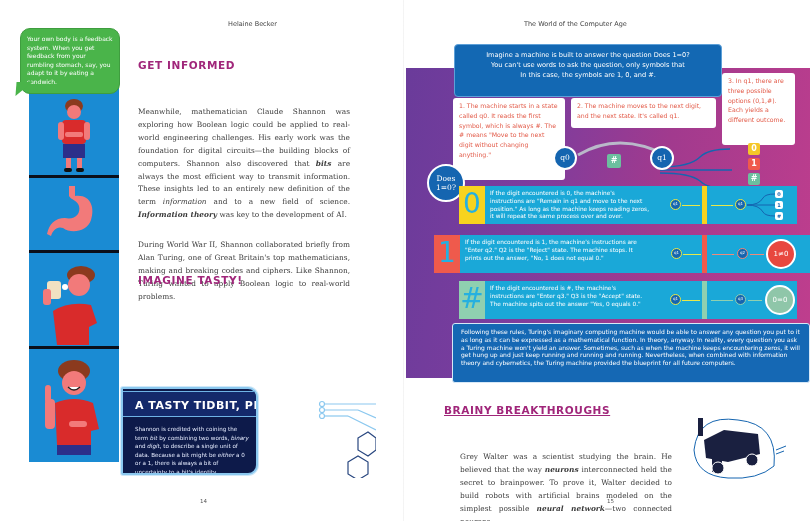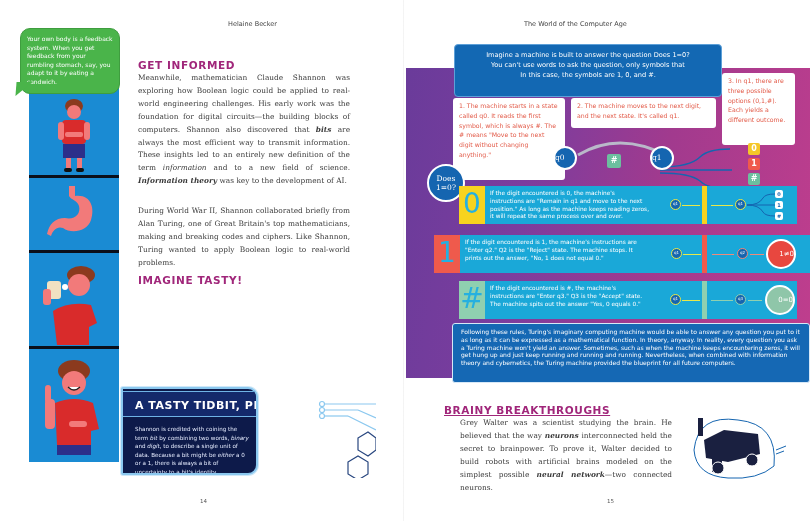--- a/index.html
+++ b/index.html
@@ -15,48 +15,48 @@
   .page-num { position: absolute; top: 498px; font-family: "DejaVu Sans", sans-serif; font-size: 5.5px; color: #555; }
 
   
   .strip { position: absolute; left: 29px; top: 82px; width: 90px; height: 380px; background: #1a8bd3; }
   .strip .divider { position: absolute; left: 0; width: 90px; height: 3px; background: #0b0f1a; }
   .strip .panel { position: absolute; left: 0; width: 90px; }
 
   .bubble { position: absolute; left: 20px; top: 28px; width: 100px; height: 66px; background: #4ab44a; border: 1px solid #3f9d3f; border-radius: 10px; padding: 6px 6px; font-family: "DejaVu Sans", sans-serif; font-size: 6px; line-height: 8.5px; color: #fff; }
   .bubble-tail { position: absolute; left: 14px; top: 82px; width: 0; height: 0; border-top: 14px solid #4ab44a; border-left: 4px solid transparent; border-right: 12px solid transparent; transform: skewX(-20deg); }
 
-  .body-text { position: absolute; font-family: "DejaVu Serif", serif; font-size: 7.4px; line-height: 12.9px; color: #3a3a3a; text-align: justify; }
+  .body-text { position: absolute; font-family: "DejaVu Serif", serif; font-size: 7.4px; line-height: 12.9px; color: #3a3a3a; text-align: justify; margin-top: 34px; }
   .heading { position: absolute; font-family: "DejaVu Sans", sans-serif; font-weight: bold; font-size: 10.5px; letter-spacing: 0.6px; color: #a0267a; }
 
   .tb { position: absolute; left: 121px; top: 387px; width: 137px; height: 88px; background: #0d1a4a; border: 2px solid #8bc8ef; border-radius: 2px 10px 10px 2px; box-shadow: 0 0 0 1px #cfe8f8; overflow: hidden; }
   .tb-title-bar { position: absolute; left: 0; top: 2px; width: 100%; height: 26px; background: #14296b; border-top: 1px solid #6fb3e6; border-bottom: 1px solid #6fb3e6; }
   .tb-title { position: absolute; left: 12px; top: 7px; font-family: "DejaVu Sans", sans-serif; font-weight: bold; font-size: 11px; letter-spacing: 0.5px; color: #ffffff; white-space: nowrap; }
   .tb-text { position: absolute; left: 12px; top: 36px; width: 115px; font-family: "DejaVu Sans", sans-serif; font-size: 5.6px; line-height: 8.6px; color: #e6ecff; }
 
   
   .graphic-bg { position: absolute; left: 406px; top: 68px; width: 404px; height: 310px; background: linear-gradient(100deg, #6a3b9a 0%, #7b3d9e 30%, #a13a8e 60%, #c03e8d 100%); }
   .q-box { position: absolute; left: 454px; top: 44px; width: 268px; height: 53px; background: #1368b3; border-radius: 4px; border: 1px solid #5da0d8; padding: 5px 8px; font-family: "DejaVu Sans", sans-serif; font-size: 6.6px; line-height: 10px; color: #fff; text-align: center; }
   .note { position: absolute; background: #fff; border-radius: 3px; font-family: "DejaVu Sans", sans-serif; font-size: 6.2px; line-height: 9.8px; color: #e25a48; padding: 3px 6px; }
   .note1 { left: 453px; top: 98px; width: 112px; height: 82px; }
   .note2 { left: 571px; top: 98px; width: 145px; height: 30px; }
   .note3 { left: 722px; top: 73px; width: 73px; height: 72px; }
 
-  .state { position: absolute; width: 24px; height: 24px; border-radius: 50%; background: #1565b0; border: 2px solid #fff; color: #fff; font-family: "DejaVu Serif", serif; font-size: 7.5px; text-align: left; line-height: 20px; }
+  .state { position: absolute; width: 24px; height: 24px; border-radius: 50%; background: #1565b0; border: 2px solid #fff; color: #fff; font-family: "DejaVu Serif", serif; font-size: 7.5px; text-align: center; line-height: 20px; }
   .chip { position: absolute; width: 12px; height: 12px; border-radius: 2px; font-family: "DejaVu Sans", sans-serif; font-size: 8px; color: #fff; text-align: center; line-height: 12px; font-weight: bold; }
 
   .does { position: absolute; left: 427px; top: 164px; width: 38px; height: 38px; border-radius: 50%; background: #1565b0; border: 2px solid #fff; color: #fff; font-family: "DejaVu Serif", serif; font-size: 7.5px; line-height: 9px; text-align: center; padding-top: 8px; }
 
   .rule-row { position: absolute; height: 38px; background: #1aa8d8; }
   .rule-digit { position: absolute; left: 0; top: 0; width: 26px; height: 100%; font-family: "DejaVu Sans", sans-serif; font-size: 28px; line-height: 36px; text-align: center; color: #25b0e0; }
   .rule-text { position: absolute; left: 31px; top: 4px; width: 160px; font-family: "DejaVu Sans", sans-serif; font-size: 5.8px; line-height: 7.8px; color: #fff; }
   .rule-bar { position: absolute; top: 0; width: 5px; height: 100%; }
   .mini-state { position: absolute; width: 11px; height: 11px; border-radius: 50%; background: #1565b0; border: 1.5px solid #e8e84a; color: #fff; font-size: 4px; text-align: center; line-height: 8px; font-family: "DejaVu Sans", sans-serif; }
   .arrow-line { position: absolute; height: 1px; }
-  .result { position: absolute; width: 30px; height: 30px; border-radius: 50%; border: 2px solid #fff; color: #fff; font-family: "DejaVu Sans", sans-serif; font-size: 7px; text-align: right; line-height: 26px; }
+  .result { position: absolute; width: 30px; height: 30px; border-radius: 50%; border: 2px solid #fff; color: #fff; font-family: "DejaVu Sans", sans-serif; font-size: 7px; text-align: center; line-height: 26px; }
 
   .summary { position: absolute; left: 452px; top: 323px; width: 358px; height: 60px; background: #1568b4; border: 1.5px solid #d7e8f7; border-radius: 3px; padding: 4px 8px; font-family: "DejaVu Sans", sans-serif; font-size: 6px; line-height: 7.8px; color: #fff; }
 
   .robot { position: absolute; left: 688px; top: 410px; width: 100px; height: 80px; }
 </style>
 </head>
 <body>
 
 <div class="page page-left">
   <div class="running-head" style="left:222px;">Helaine Becker</div>

